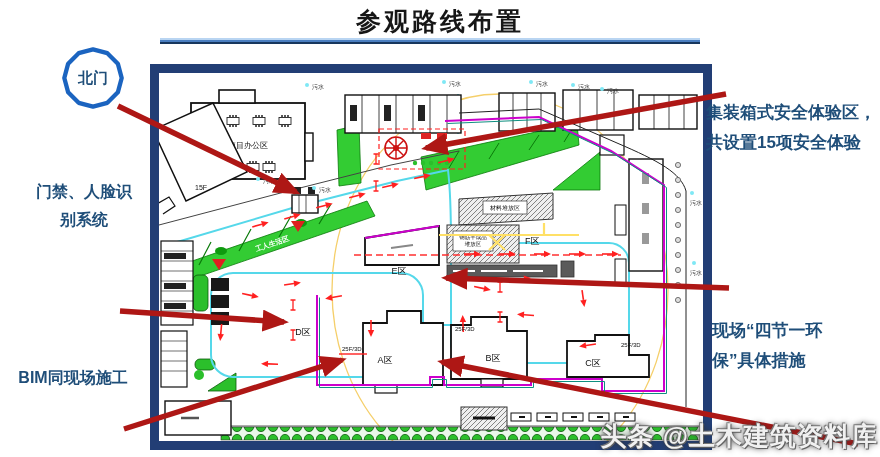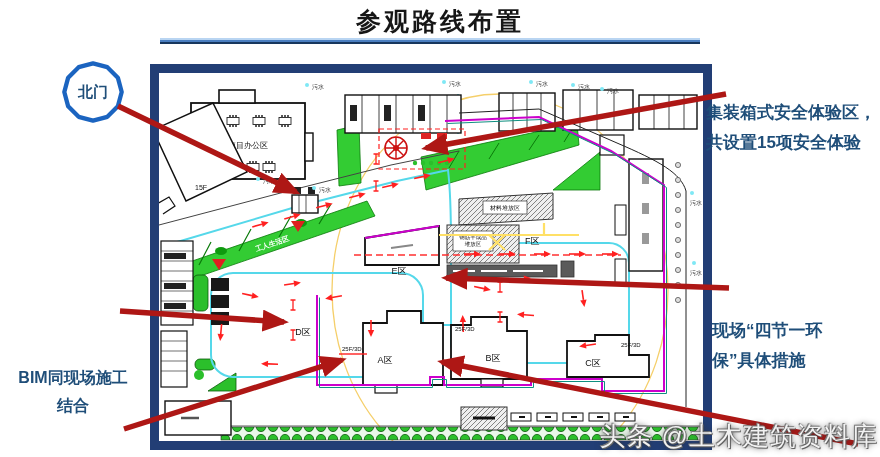--- a/index.html
+++ b/index.html
@@ -12,21 +12,21 @@
   .map-frame{position:absolute;left:150px;top:64px;width:562px;height:386px;
          box-sizing:border-box;border:9px solid #223e75;background:#fff;z-index:1;}
   .map-frame svg{position:absolute;left:0;top:0;}
   .overlay{position:absolute;left:0;top:0;z-index:3;pointer-events:none;}
   .bubble{position:absolute;z-index:2;}
   .bubble svg{position:absolute;left:0;top:0;width:100%;height:100%;}
   .btxt{position:absolute;inset:0;display:flex;flex-direction:column;align-items:center;
         justify-content:center;color:#1f4e79;font-weight:bold;line-height:1.12;text-align:center;}
   .ctext{position:absolute;color:#1f4e79;font-weight:bold;z-index:2;line-height:1.75;}
   .ctext.center{text-align:center;}
-  .watermark{position:absolute;right:2px;bottom:3px;z-index:4;font-size:26px;font-weight:normal;
+  .watermark{position:absolute;right:2px;bottom:3px;z-index:4;font-size:26px;font-weight:bold;
         letter-spacing:1px;color:rgba(255,255,255,0.92);
         text-shadow:0 0 2px #444,1px 1px 0 #6a6a6a,-1px -1px 0 #8a8a8a,0 0 6px #333;}
   svg text{font-family:"Liberation Sans",sans-serif;}
 </style>
 </head>
 <body>
 
 <div class="slide">
 
   <div class="title">参观路线布置</div>
@@ -288,38 +288,39 @@
         <circle cx="155" cy="115" r="2" fill="#7fe8f5"></circle>
           <text x="160" y="119" font-size="6">污水</text>
         <circle cx="533" cy="120" r="2" fill="#7fe8f5"></circle>
           <text x="543" y="132" font-size="6" text-anchor="end">污水</text>
         <circle cx="535" cy="190" r="2" fill="#7fe8f5"></circle>
           <text x="543" y="202" font-size="6" text-anchor="end">污水</text>
       </g>
     </svg>
   </div>
 
-  <div class="bubble" style="left:60px;top:59px;width:66px;height:66px">
+  <div class="bubble" style="left:60px;top:45px;width:66px;height:66px">
     <svg viewBox="-1.15 -1.15 2.3 2.3">
       <polygon points="1,0 0.866,0.5 0.5,0.866 0,1 -0.5,0.866 -0.866,0.5 -1,0 -0.866,-0.5 -0.5,-0.866 0,-1 0.5,-0.866 0.866,-0.5" fill="#fff" stroke="#1b64c0" stroke-width="0.15" stroke-linejoin="round"></polygon>
     </svg>
     <div class="btxt" style="font-size:15px">
         <span>北门</span>
       </div>
   </div>
 
 
 
 
   <div class="ctext center" style="left:14px;top:178px;width:140px;font-size:16px">
+    <div>门禁、人脸识</div>
+    <div>别系统</div>
   </div>
 
   <div class="ctext center" style="left:0px;top:364px;width:146px;font-size:16px">
     <div>BIM同现场施工</div>
-    <div>结合</div>
   </div>
 
   <div class="ctext" style="left:706px;top:98px;width:176px;font-size:17px;white-space:nowrap">
     <div>集装箱式安全体验区，</div>
     <div>共设置15项安全体验</div>
   </div>
 
   <div class="ctext" style="left:712px;top:316px;width:170px;font-size:17px;white-space:nowrap">
     <div>现场“四节一环</div>
     <div>保”具体措施</div>

